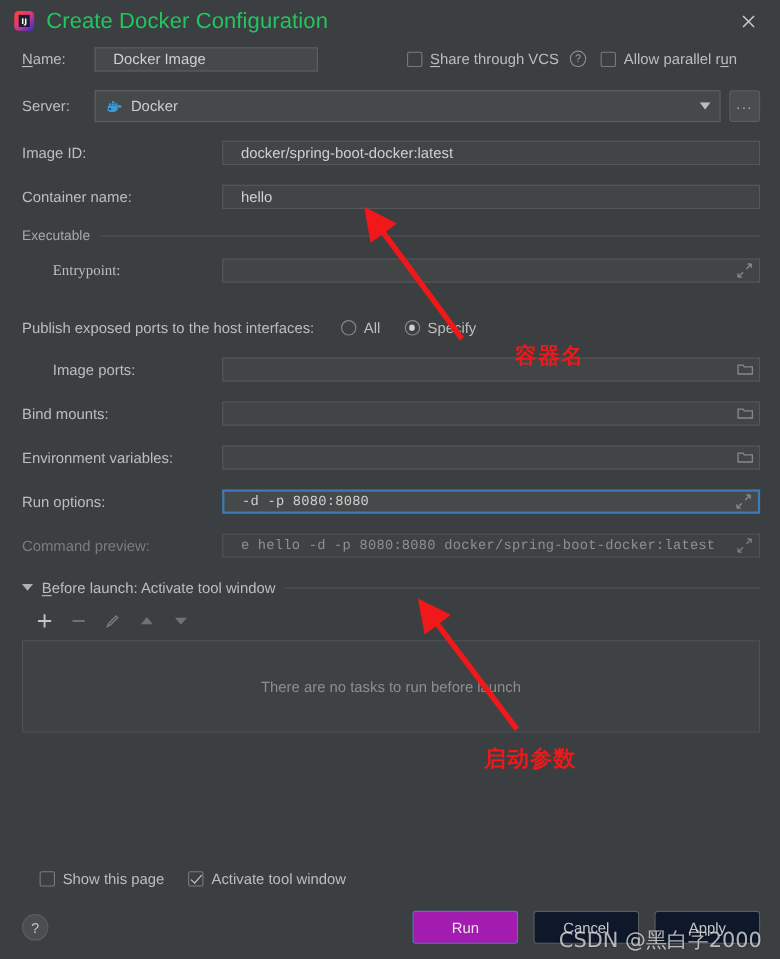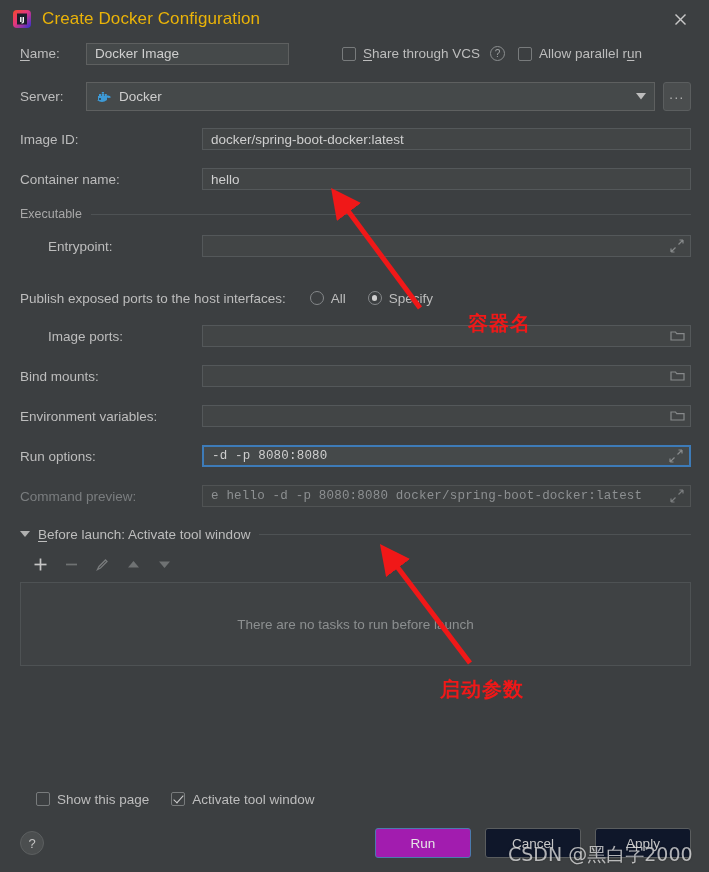--- a/index.html
+++ b/index.html
@@ -31,22 +31,22 @@
     padding: 0 10px 0 12px;
     flex: 0 0 auto;
   }
   .app-icon {
     width: 20px; height: 20px;
     position: relative;
     flex: 0 0 auto;
     margin-right: 10px;
   }
   .title-text {
-    font-size: 17px;
-    color: #eab308;
+    font-size: 20px;
+    color: #22c55e;
     letter-spacing: .1px;
     flex: 1 1 auto;
   }
   .close-btn {
     width: 26px; height: 26px;
     display: flex; align-items: center; justify-content: center;
     color: #c8c8c8;
     font-size: 19px;
     line-height: 1;
     cursor: pointer;
@@ -86,21 +86,21 @@
 
   
   .tf {
     background: #45494a;
     border: 1px solid #5e6060;
     height: 22px;
     color: #cfcfcf;
     font-size: 13.5px;
     display: flex;
     align-items: center;
-    padding: 0 8px;
+    padding: 0 16px;
     font-family: "Liberation Sans", sans-serif;
     position: relative;
   }
   .tf.flat {
     background: #424546;
     border-color: #54585a;
   }
   .tf.focus {
     border: 2px solid #3d7bb8;
     background: #45494a;
@@ -367,21 +367,21 @@
 
   <div class="form">
 
     <div class="row" style="height:31px;">
       <div class="label" style="width:66px;">
         <span class="u">N</span><span>ame:</span>
       </div>
       <div class="tf name-field">
         <span>Docker Image</span>
       </div>
-      <div class="cb-wrap" style="margin-left:53px;">
+      <div class="cb-wrap" style="margin-left:81px;">
         <span class="cb"></span>
         <span class="label">
           <span class="u">S</span><span>hare through VCS</span>
         </span>
       </div>
       <div class="help-q">?</div>
       <div class="cb-wrap">
         <span class="cb"></span>
         <span class="label">
           <span>Allow parallel r</span><span class="u">u</span>n
@@ -436,21 +436,21 @@
       </div>
     </div>
 
     <div class="sep-row">
       <span class="sep-caption">Executable</span>
       <span class="sep-line"></span>
     </div>
 
     <div class="spacer-6"></div>
 
-    <div class="row" style="height:30px;">
+    <div class="row" style="height:30px;font-family:Liberation Serif, serif;">
       <div class="label lbl-w lbl-indent">Entrypoint:</div>
       <div class="tf flat wide-field">
         <span></span>
         <span class="field-icon">
           <svg width="14" height="14" viewBox="0 0 14 14">
             <path d="M13 1 L8.5 5.5 M13 1 L13 4.5 M13 1 L9.5 1" stroke="#9a9d9e" stroke-width="1.2" fill="none"></path>
             <path d="M1 13 L5.5 8.5 M1 13 L1 9.5 M1 13 L4.5 13" stroke="#9a9d9e" stroke-width="1.2" fill="none"></path>
           </svg>
         </span>
       </div>

